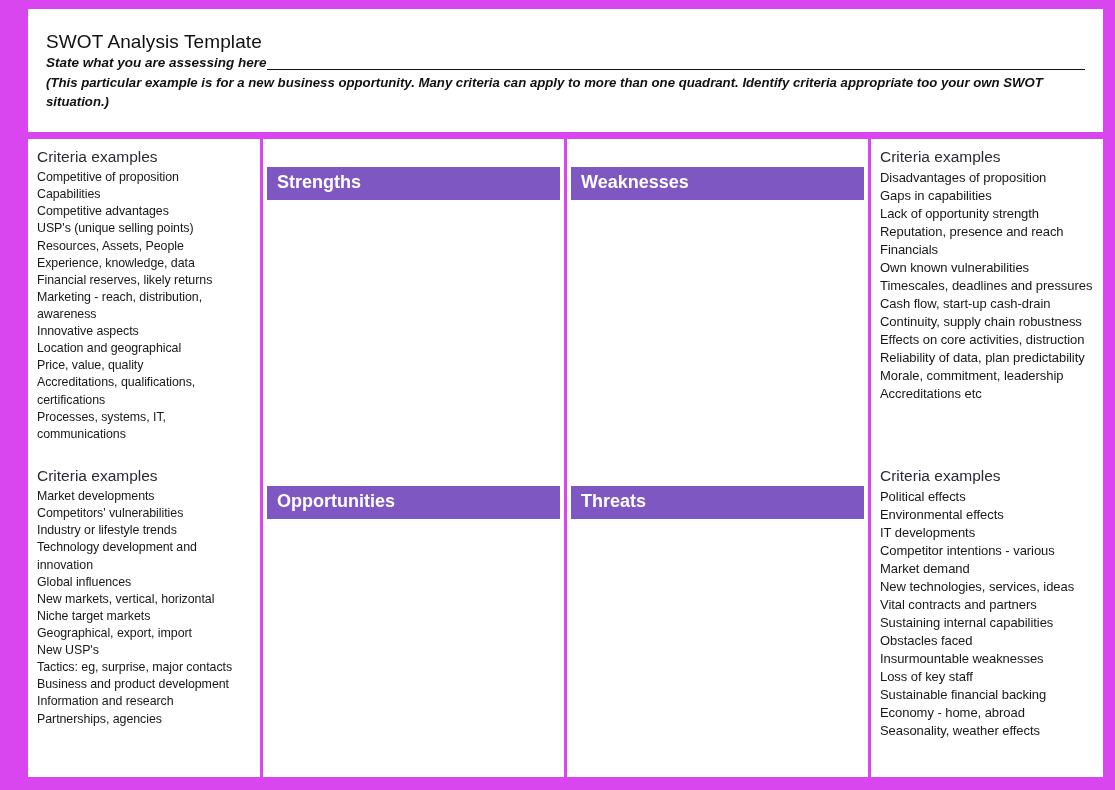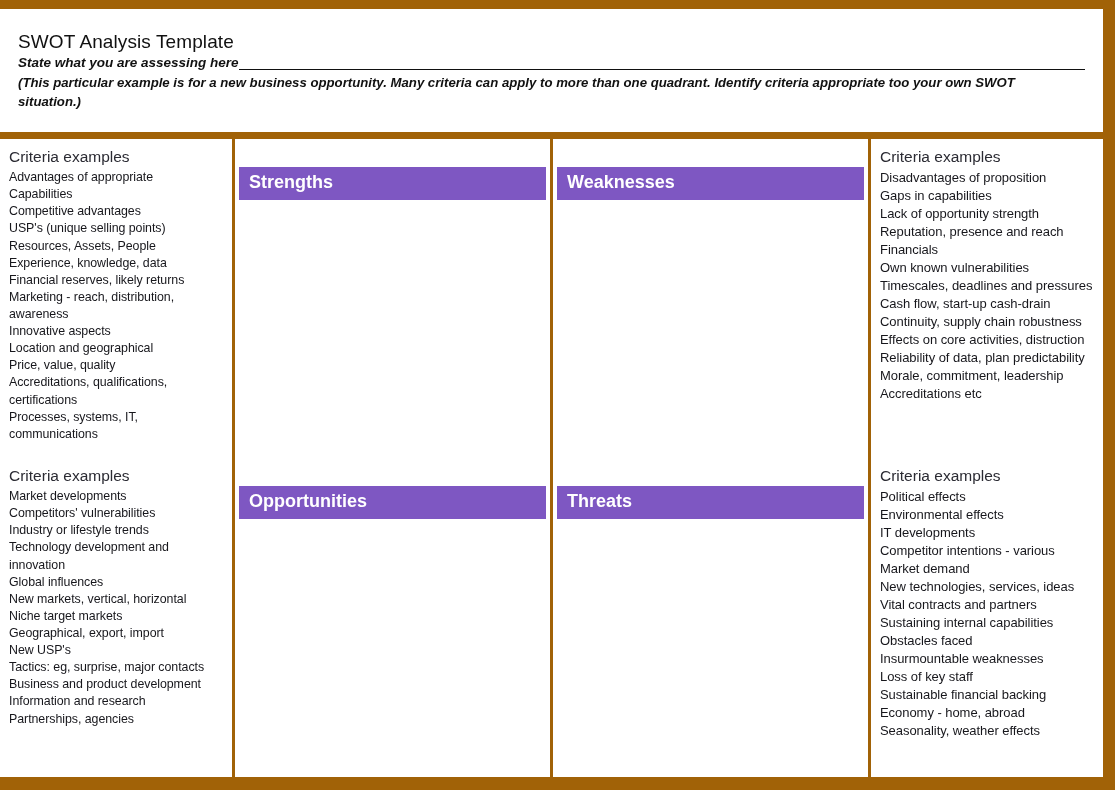--- a/index.html
+++ b/index.html
@@ -8,22 +8,22 @@
     background: #ffffff;
   }
   body {
     font-family: "Liberation Sans", sans-serif;
   }
   .page {
     position: relative;
     width: 1115px;
     height: 790px;
     box-sizing: border-box;
-    background: #a16207;
-    padding: 9px 12px 12px 0;
+    background: #d946ef;
+    padding: 9px 12px 12px 28px;
     overflow: hidden;
   }
 
   
   .header-card {
     background: #ffffff;
     box-sizing: border-box;
     width: 100%;
     height: 123px;
     padding: 22px 18px 8px 18px;
@@ -150,21 +150,21 @@
     <div class="note">(This particular example is for a new business opportunity. Many criteria can apply to more than one quadrant. Identify criteria appropriate too your own SWOT situation.)</div>
   </div>
 
   <div class="grid">
 
     <div class="row">
 
       <div class="cell criteria-cell left">
         <div class="criteria-title">Criteria examples</div>
         <ul class="criteria-list">
-          <li>Advantages of appropriate</li>
+          <li>Competitive of proposition</li>
           <li>Capabilities</li>
           <li>Competitive advantages</li>
           <li>USP's (unique selling points)</li>
           <li>Resources, Assets, People</li>
           <li>Experience, knowledge, data</li>
           <li>Financial reserves, likely returns</li>
           <li>Marketing -  reach, distribution, awareness</li>
           <li>Innovative aspects</li>
           <li>Location and geographical</li>
           <li>Price, value, quality</li>

